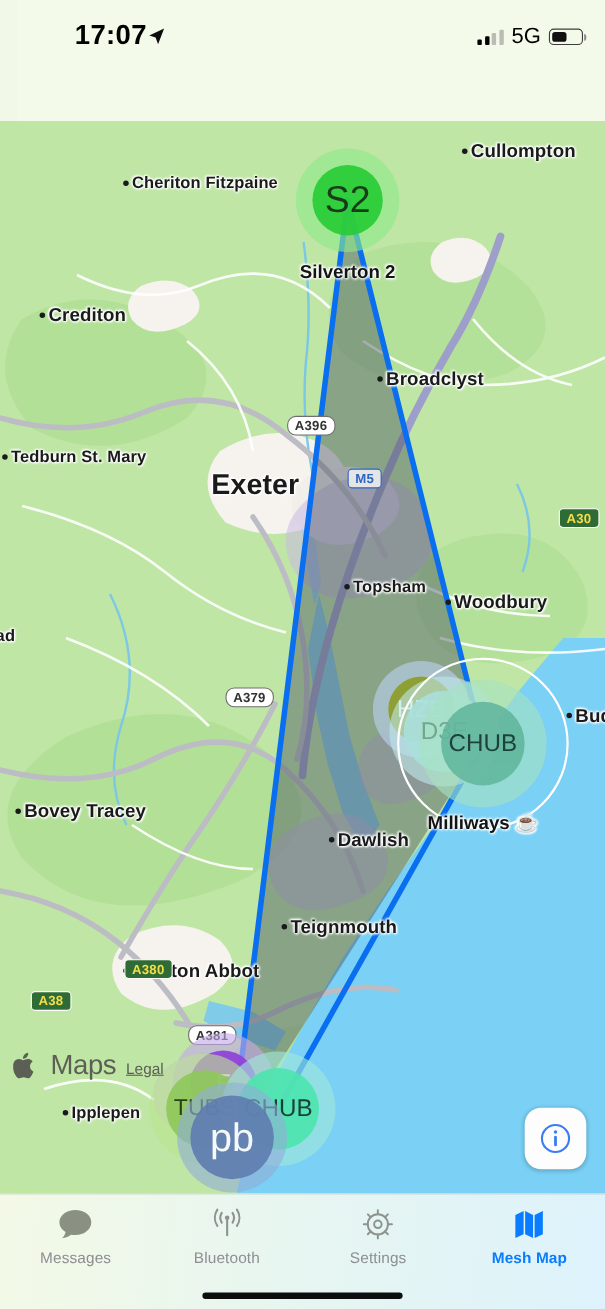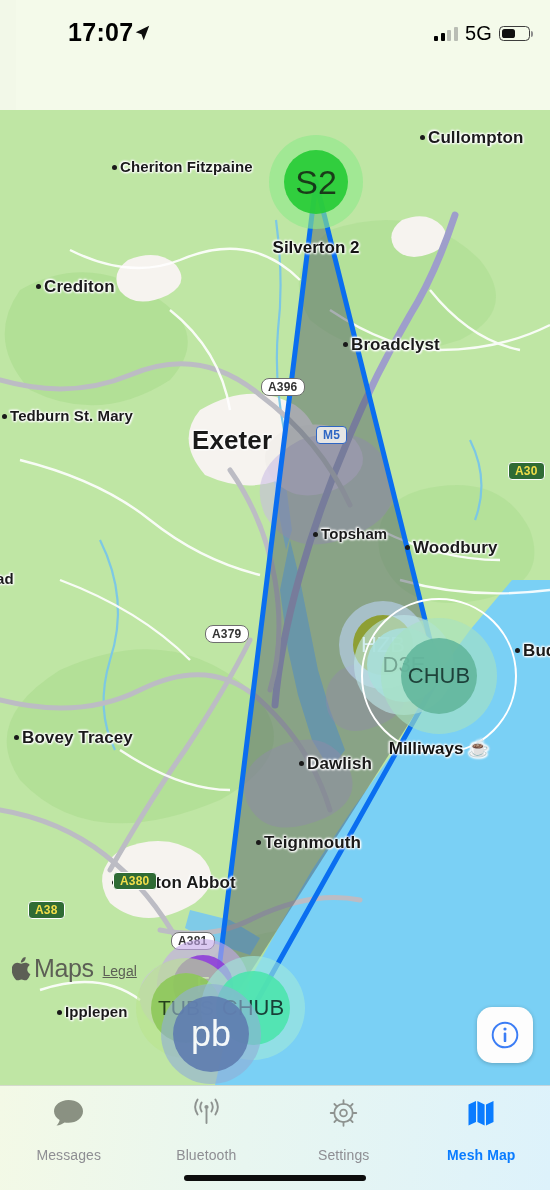--- a/index.html
+++ b/index.html
@@ -102,21 +102,21 @@
     border:2.4px solid #ffffff;
     left:50%; top:50%; transform:translate(-50%,-50%);
   }
 
   
   #attribution {
     position:absolute; left:12px; bottom:102px;
     display:flex; align-items:flex-end; gap:9px; z-index:20;
   }
   #apple-maps-logo {
-    display:flex; align-items:center; gap:0;
+    display:flex; align-items:center; gap:12px;
     font-size:25px; font-weight:500; color:#5c5f55; letter-spacing:-0.4px;
   }
   #legal-link {
     font-size:14px; color:#5c5f55; text-decoration:underline; padding-bottom:4px;
   }
 
   
   #info-button {
     position:absolute; right:17px; bottom:22px;
     width:56px; height:56px; border-radius:15px;
@@ -127,21 +127,21 @@
 
   
   #tab-bar {
     position:absolute; left:0; bottom:0; width:550px; height:105px;
     background:linear-gradient(95deg,#f3f9e6 0%,#e8f6f0 45%,#ddf2fb 100%);
     border-top:0.5px solid rgba(0,0,0,0.12);
     display:flex; align-items:flex-start; z-index:50;
   }
   .tab-item {
     flex:1; display:flex; flex-direction:column; align-items:center;
-    padding-top:11px; gap:18px;
+    padding-top:11px; gap:6px;
   }
   .tab-icon { height:32px; display:flex; align-items:center; justify-content:center; }
   .tab-label { font-size:14px; color:#8e8e93; letter-spacing:0.1px; }
   .tab-item.active .tab-label { color:#0a7cff; font-weight:700; }
   #home-indicator {
     position:absolute; left:50%; transform:translateX(-50%); bottom:9px;
     width:182px; height:6px; border-radius:3px; background:#0d0d0d;
   }
 </style>
 </head>

